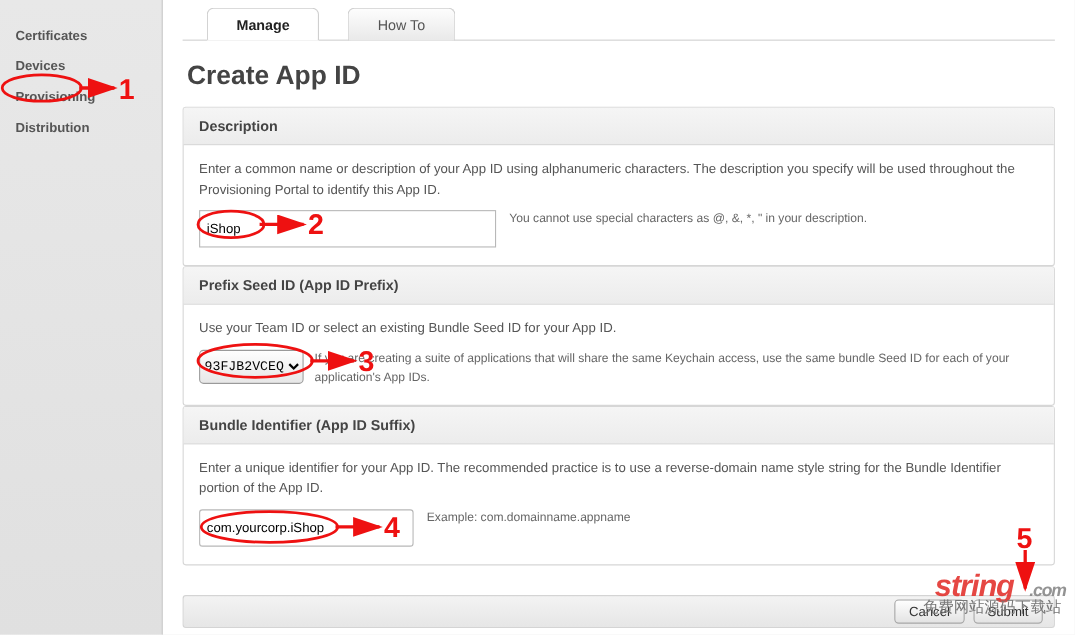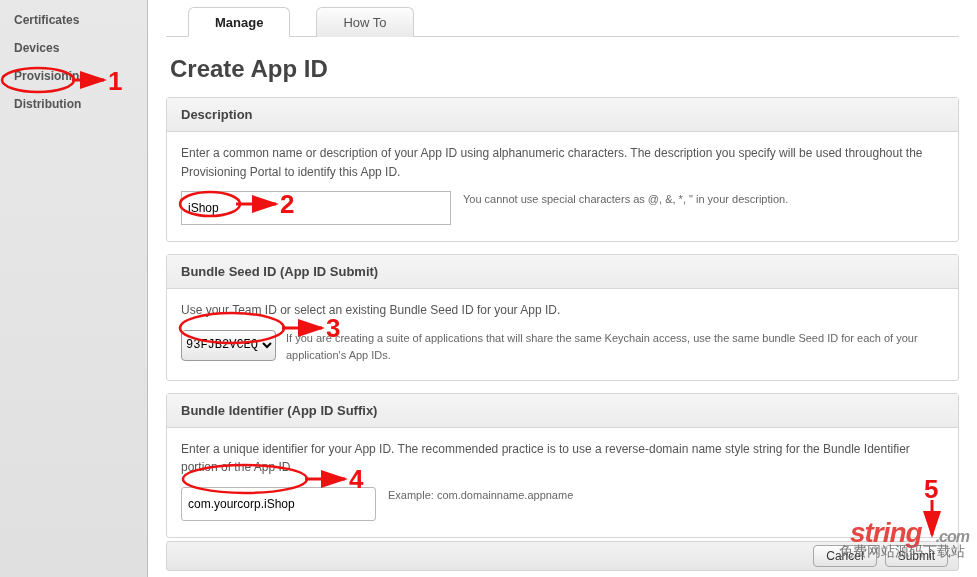--- a/index.html
+++ b/index.html
@@ -12,21 +12,21 @@
     height: 577px;
     overflow: hidden;
     color: #333;
   }
   .container { display: flex; width: 100%; height: 100%; }
   .sidebar {
     width: 148px;
     flex: 0 0 148px;
     background: linear-gradient(#e8e8e8,#e0e0e0);
     border-right: 1px solid #bcbcbc;
-    padding-top: 6px;
+    padding-top: 18px;
   }
   .sidebar-item {
     padding: 7px 14px;
     font-size: 12px;
     font-weight: bold;
     color: #555;
     cursor: pointer;
   }
   .sidebar-item.active {
     background: linear-gradient(#d8d8d8,#cfcfcf);
@@ -68,21 +68,20 @@
   }
   h1.page-title {
     font-size: 24px;
     font-weight: bold;
     color: #444;
     margin: 18px 4px 14px;
   }
   .section {
     border: 1px solid #d6d6d6;
     border-radius: 3px;
-    margin-bottom: 12px;
     background: #fff;
   }
   .section-header {
     background: linear-gradient(#f5f5f5,#ececec);
     border-bottom: 1px solid #d6d6d6;
     padding: 9px 14px;
     font-weight: bold;
     font-size: 13px;
     color: #444;
   }
@@ -191,21 +190,21 @@
       <div class="section-body">
         <div>Enter a common name or description of your App ID using alphanumeric characters. The description you specify will be used throughout the Provisioning Portal to identify this App ID.</div>
         <div class="row">
           <input type="text" class="desc-input" value="iShop" style="">
           <span class="hint">You cannot use special characters as @, &amp;, *, " in your description.</span>
         </div>
       </div>
     </div>
 
     <div class="section">
-      <div class="section-header">Bundle Seed ID (App ID Submit)</div>
+      <div class="section-header">Prefix Seed ID (App ID Prefix)</div>
       <div class="section-body">
         <div>Use your Team ID or select an existing Bundle Seed ID for your App ID.</div>
         <div class="row">
           <select>
             <option>93FJB2VCEQ</option>
           </select>
           <span class="hint-block">If you are creating a suite of applications that will share the same Keychain access, use the same bundle Seed ID for each of your application's App IDs.</span>
         </div>
       </div>
     </div>

